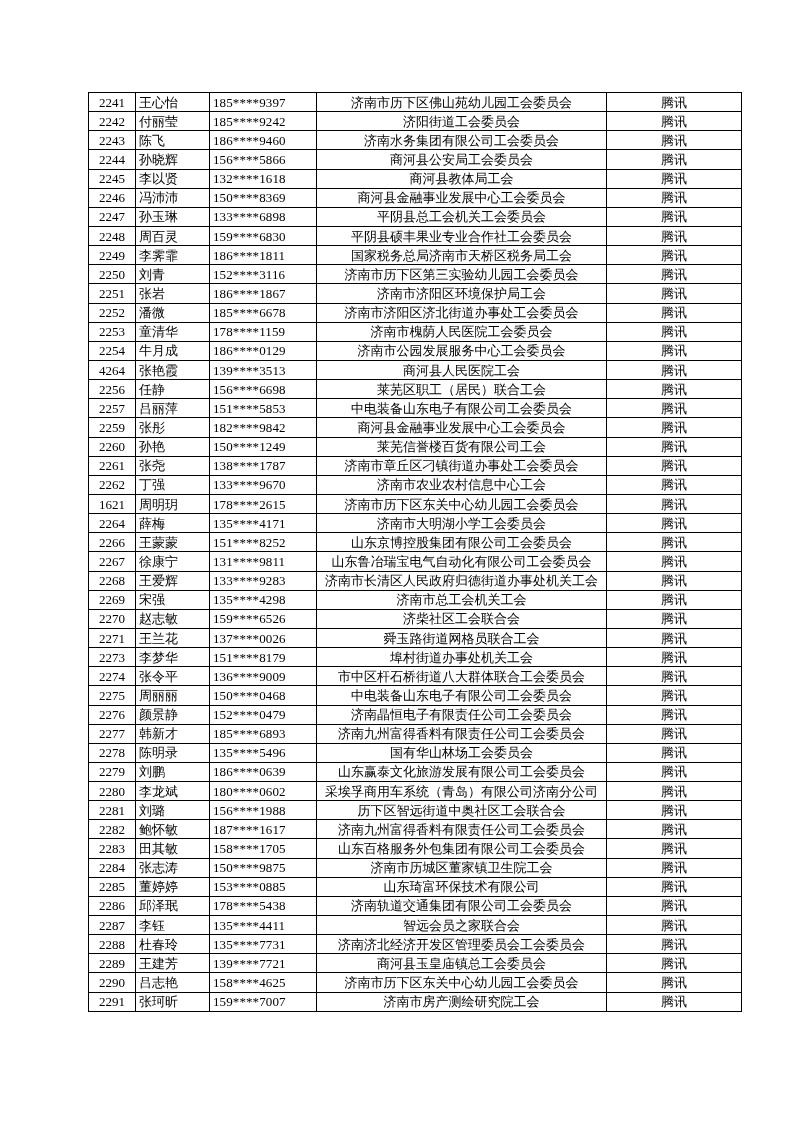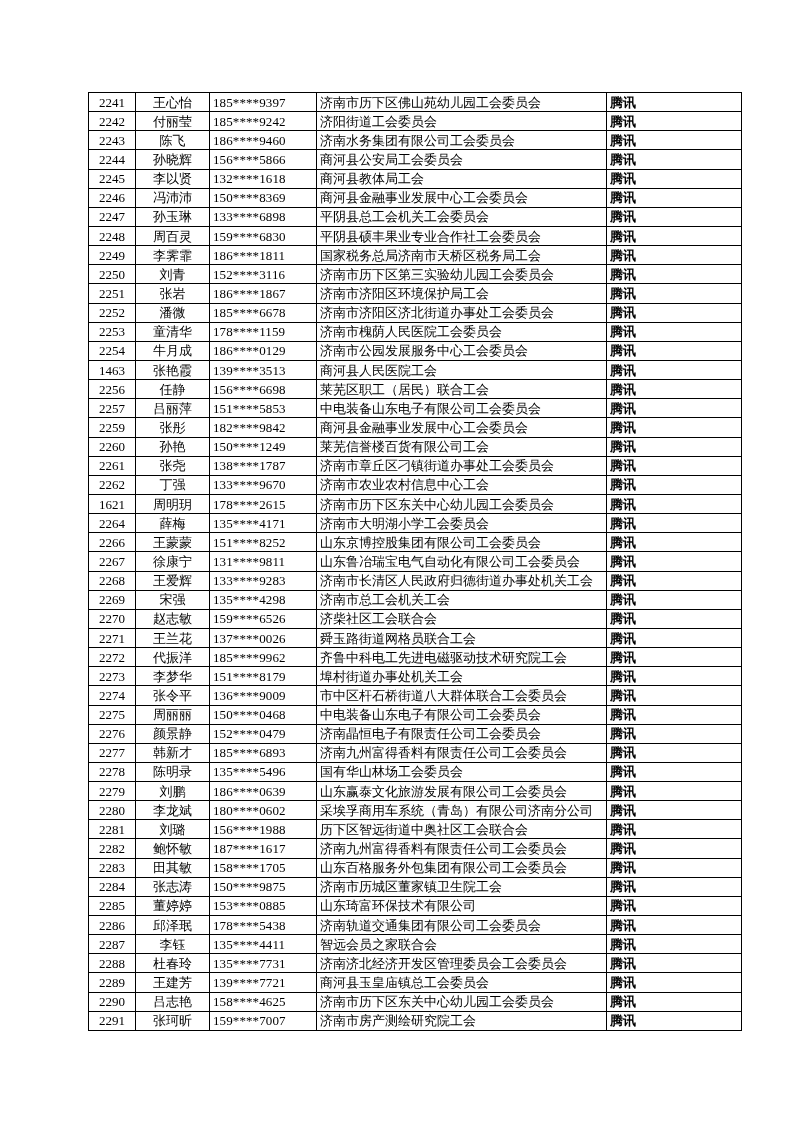--- a/index.html
+++ b/index.html
@@ -41,37 +41,36 @@
     white-space: nowrap;
     vertical-align: middle;
   }
   td.c-id {
     width: 40px;
     text-align: center;
     font-family: "Liberation Serif", "DejaVu Serif", serif;
   }
   td.c-name {
     width: 67px;
-    text-align: center;
+    text-align: left;
     padding-left: 5px;
   }
   td.c-phone {
     width: 100px;
     text-align: left;
     letter-spacing: 0.1px;
   }
   td.c-org {
     width: 283px;
-    text-align: left;
+    text-align: center;
     padding-left: 5px;
   }
   td.c-src {
     width: 128px;
-    text-align: left;
-    font-weight: bold;
+    text-align: center;
   }
   .clip {
     display: block;
     overflow: hidden;
     white-space: nowrap;
     text-overflow: clip;
   }
 </style>
 </head>
 <body>
@@ -313,21 +312,21 @@
             </td>
             <td class="c-org">
               <span class="clip">济南市公园发展服务中心工会委员会</span>
             </td>
             <td class="c-src">
               <span class="clip">腾讯</span>
             </td>
           </tr>
           <tr>
             <td class="c-id">
-              <span class="clip">1463</span>
+              <span class="clip">4264</span>
             </td>
             <td class="c-name">
               <span class="clip">张艳霞</span>
             </td>
             <td class="c-phone">
               <span class="clip">139****3513</span>
             </td>
             <td class="c-org">
               <span class="clip">商河县人民医院工会</span>
             </td>
@@ -561,37 +560,20 @@
               <span class="clip">2271</span>
             </td>
             <td class="c-name">
               <span class="clip">王兰花</span>
             </td>
             <td class="c-phone">
               <span class="clip">137****0026</span>
             </td>
             <td class="c-org">
               <span class="clip">舜玉路街道网格员联合工会</span>
-            </td>
-            <td class="c-src">
-              <span class="clip">腾讯</span>
-            </td>
-          </tr>
-          <tr>
-            <td class="c-id">
-              <span class="clip">2272</span>
-            </td>
-            <td class="c-name">
-              <span class="clip">代振洋</span>
-            </td>
-            <td class="c-phone">
-              <span class="clip">185****9962</span>
-            </td>
-            <td class="c-org">
-              <span class="clip">齐鲁中科电工先进电磁驱动技术研究院工会</span>
             </td>
             <td class="c-src">
               <span class="clip">腾讯</span>
             </td>
           </tr>
           <tr>
             <td class="c-id">
               <span class="clip">2273</span>
             </td>
             <td class="c-name">

